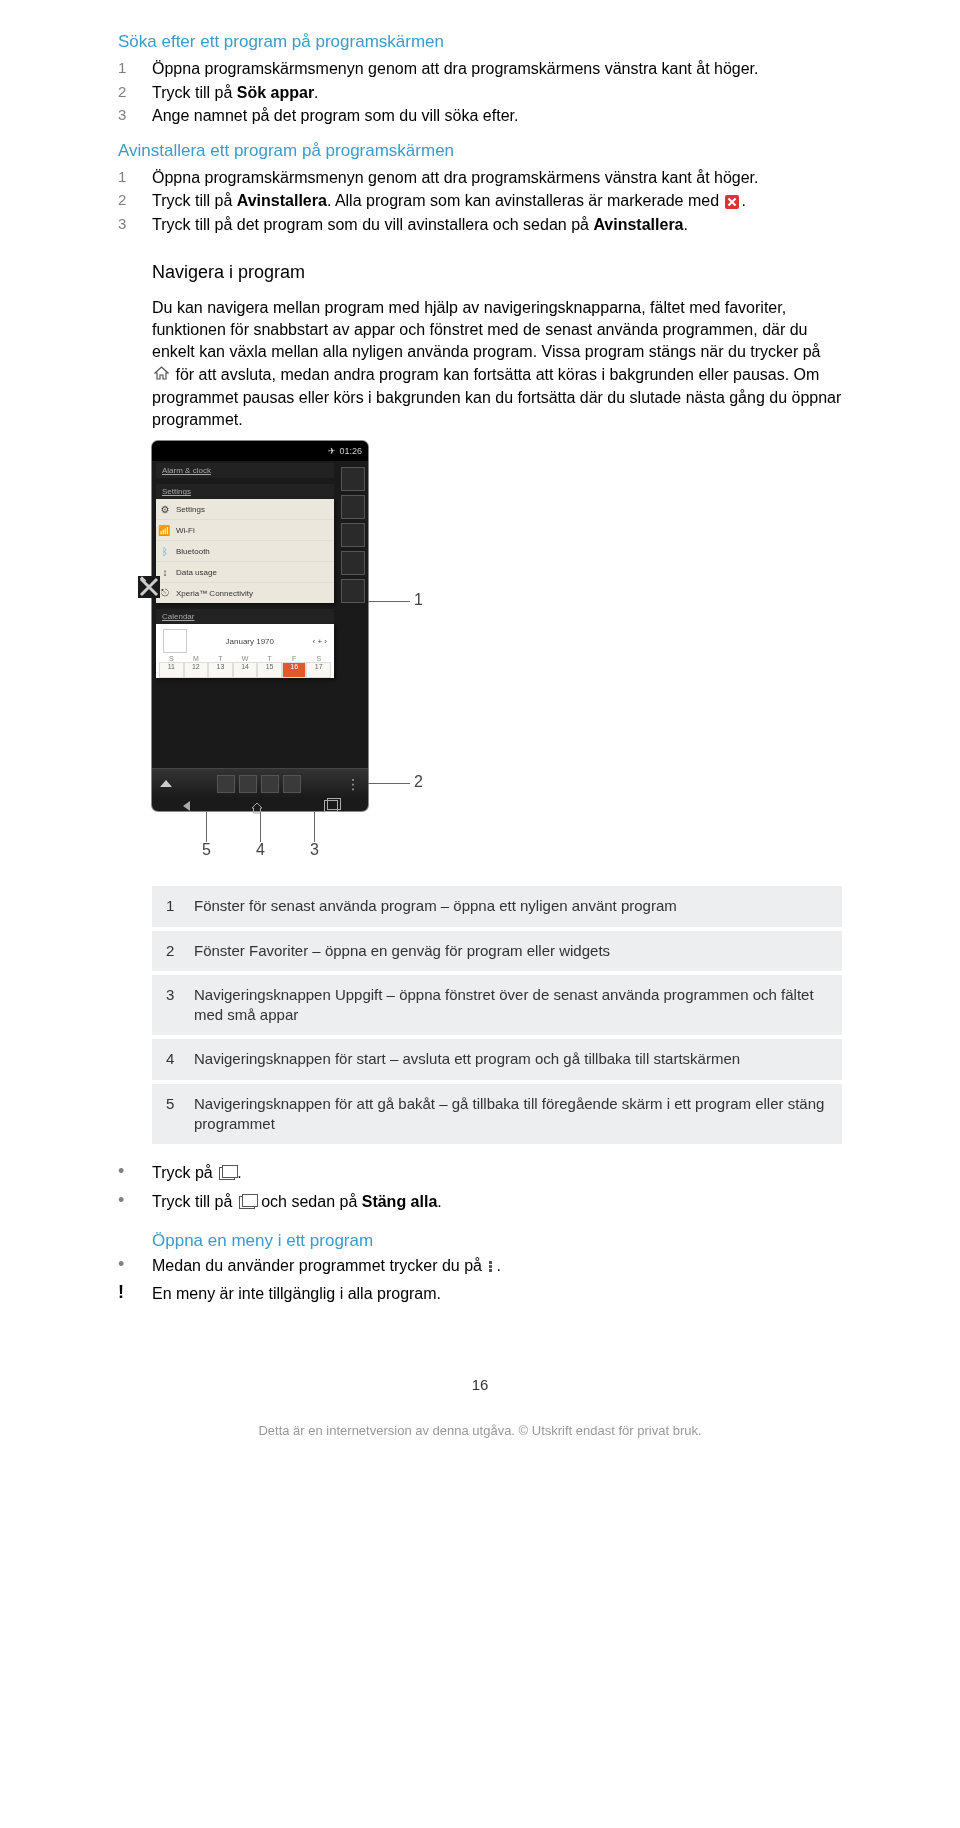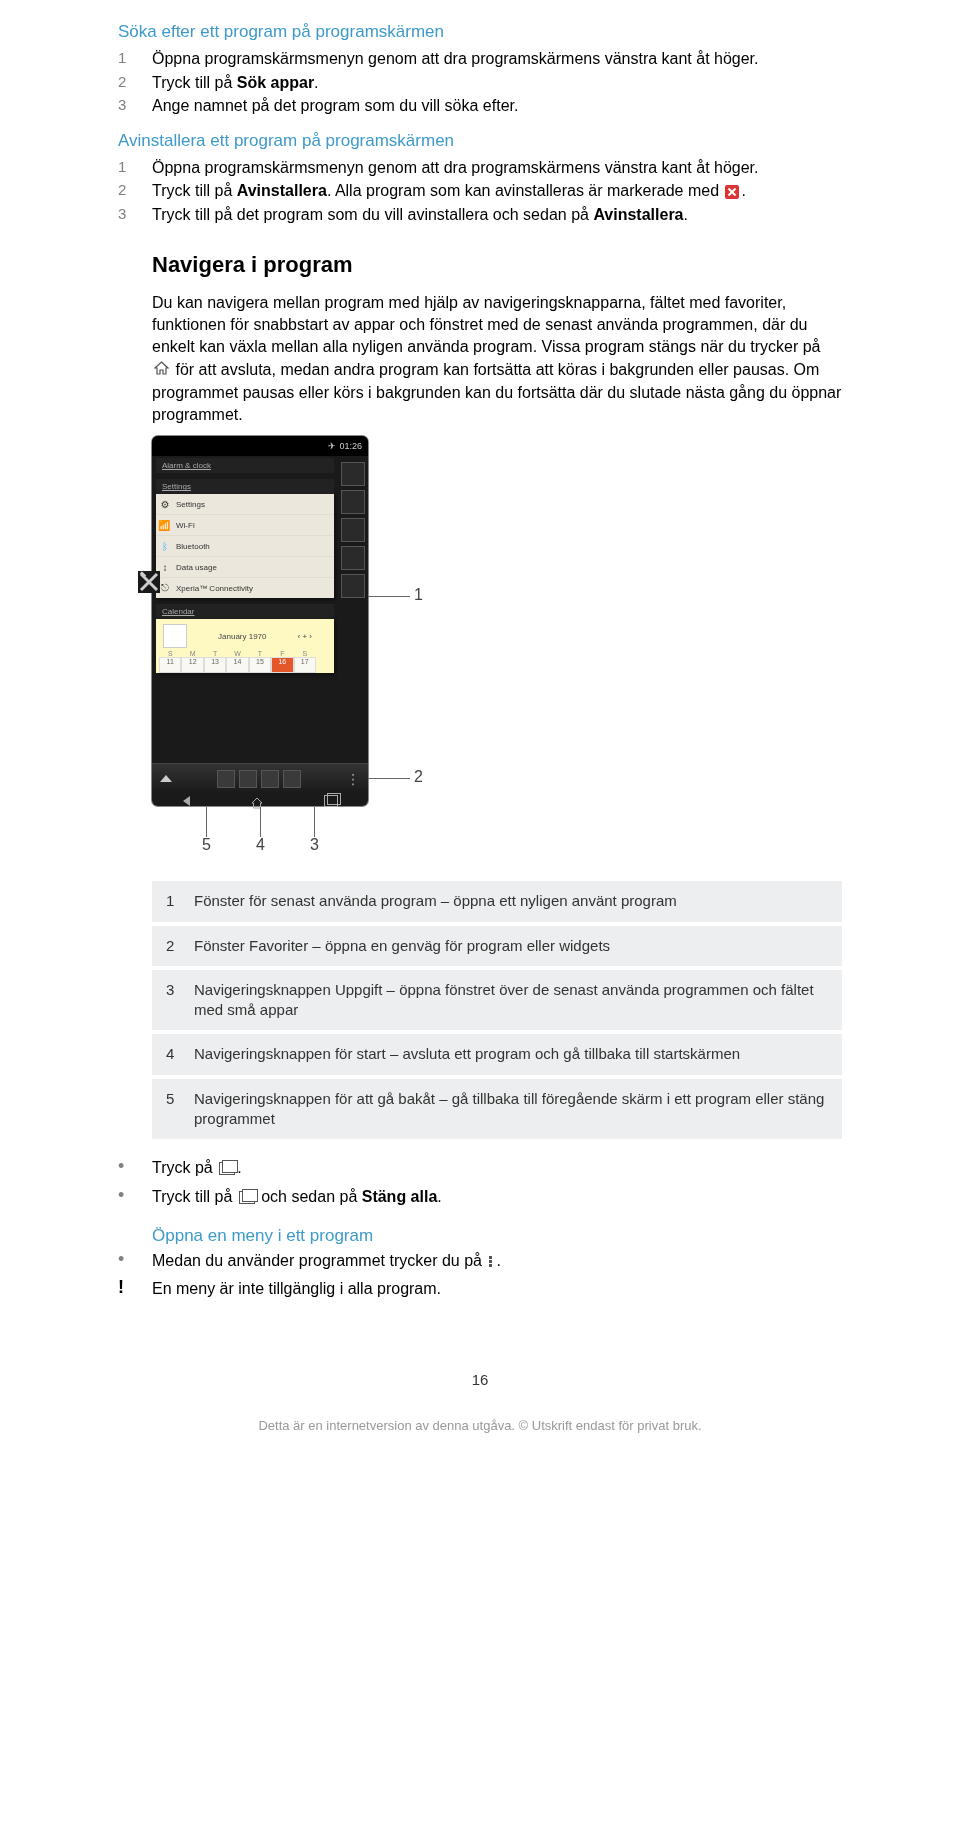--- a/index.html
+++ b/index.html
@@ -5,21 +5,21 @@
   body {
     font-family: Arial, Helvetica, sans-serif;
     font-size: 16px;
     color: #000;
     margin: 0;
     padding: 0;
     background: #fff;
   }
   .page {
     width: 864px;
-    margin: 4px auto;
+    margin: 14px auto;
     padding: 6px 70px 40px 70px;
     box-sizing: border-box;
   }
   .heading-blue {
     color: #3e9ac9;
     font-size: 17px;
     margin: 12px 0 6px 0;
   }
   .ol {
     margin: 0 0 14px 0;
@@ -57,22 +57,22 @@
   .x-icon:before, .x-icon:after {
     content: '';
     position: absolute;
     left: 2px; top: 6px;
     width: 10px; height: 2px;
     background: #fff;
   }
   .x-icon:before { transform: rotate(45deg); }
   .x-icon:after  { transform: rotate(-45deg); }
   .section-title {
-    font-size: 22px;
-    font-weight: 700;
+    font-size: 18px;
+    font-weight: 400;
     margin: 26px 0 14px 34px;
   }
   .body-para {
     margin: 0 0 10px 34px;
     line-height: 1.4;
   }
   .home-icon {
     display: inline-block;
     vertical-align: middle;
     margin: 0 2px;
@@ -166,22 +166,22 @@
     font-size: 10px;
   }
   .cross-ico {
     position: absolute;
     left: -18px; top: 113px;
     width: 22px; height: 22px;
     background: #1a1a1a;
   }
   .cross-ico svg { width: 100%; height: 100%; }
   .cal-body {
-    background: #fef9c3;
-    padding: 3px 18px 0 3px;
+    background: #ffffff;
+    padding: 3px 3px 0 3px;
     box-shadow: 2px 2px 4px rgba(0,0,0,0.4);
   }
   .cal-top {
     display:flex; justify-content:space-between; align-items:center;
     font-size: 8px; padding: 2px 4px; color:#444;
   }
   .cal-chip {
     width: 22px; height: 22px; background:#fff;
     border:1px solid #ccc; display:inline-block;
   }

